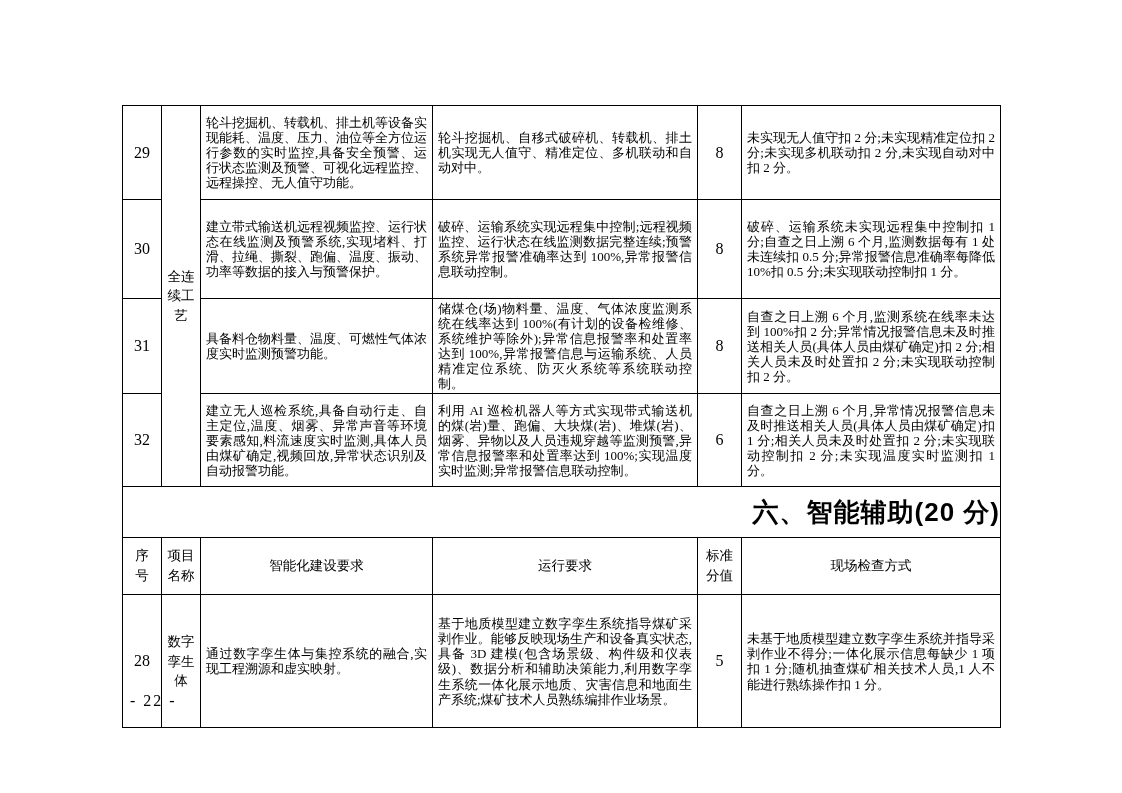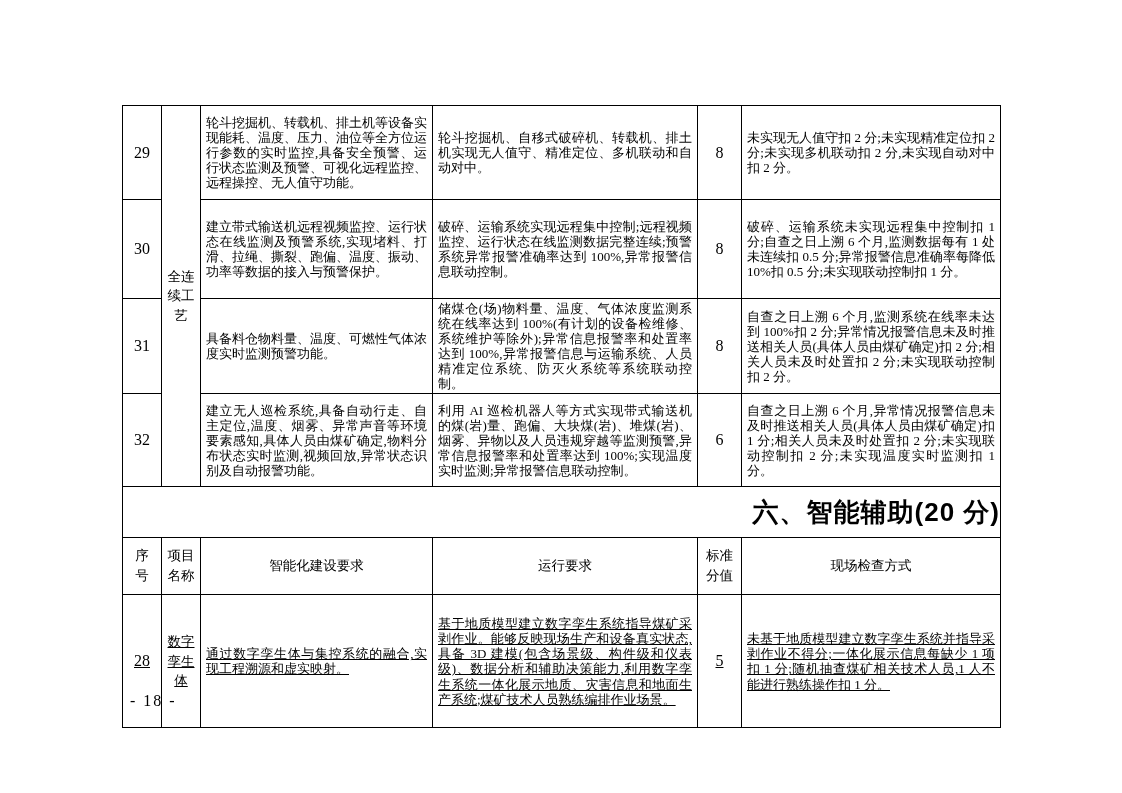--- a/index.html
+++ b/index.html
@@ -72,21 +72,21 @@
     word-break: break-all;
     text-align: center;
   }
   
   tr.r29 td { height: 89px; }
   tr.r30 td { height: 94px; }
   tr.r31 td { height: 87px; }
   tr.r32 td { height: 88px; }
   tr.rhead-band td { height: 42px; }
   tr.rhead td { height: 52px; }
-  tr.r33 td { height: 128px; text-decoration: underline; }
+  tr.r33 td { height: 128px; }
 
   .page-number {
     position: absolute;
     left: 130px;
     top: 692px;
     font-size: 16px;
     letter-spacing: 2px;
   }
 </style>
 </head>
@@ -125,21 +125,21 @@
     <tr class="r31">
       <td class="c-no">31</td>
       <td class="c-text">具备料仓物料量、温度、可燃性气体浓度实时监测预警功能。</td>
       <td class="c-text">储煤仓(场)物料量、温度、气体浓度监测系统在线率达到 100%(有计划的设备检维修、系统维护等除外);异常信息报警率和处置率达到 100%,异常报警信息与运输系统、人员精准定位系统、防灭火系统等系统联动控制。</td>
       <td class="c-score">8</td>
       <td class="c-text">自查之日上溯 6 个月,监测系统在线率未达到 100%扣 2 分;异常情况报警信息未及时推送相关人员(具体人员由煤矿确定)扣 2 分;相关人员未及时处置扣 2 分;未实现联动控制扣 2 分。</td>
     </tr>
 
     <tr class="r32">
       <td class="c-no">32</td>
-      <td class="c-text">建立无人巡检系统,具备自动行走、自主定位,温度、烟雾、异常声音等环境要素感知,具体人员由煤矿确定,物料分布状态实时监测,视频回放,异常状态识别及自动报警功能。</td>
+      <td class="c-text">建立无人巡检系统,具备自动行走、自主定位,温度、烟雾、异常声音等环境要素感知,料流速度实时监测,具体人员由煤矿确定,视频回放,异常状态识别及自动报警功能。</td>
       <td class="c-text">利用 AI 巡检机器人等方式实现带式输送机的煤(岩)量、跑偏、大块煤(岩)、堆煤(岩)、烟雾、异物以及人员违规穿越等监测预警,异常信息报警率和处置率达到 100%;实现温度实时监测;异常报警信息联动控制。</td>
       <td class="c-score">6</td>
       <td class="c-text">自查之日上溯 6 个月,异常情况报警信息未及时推送相关人员(具体人员由煤矿确定)扣 1 分;相关人员未及时处置扣 2 分;未实现联动控制扣 2 分;未实现温度实时监测扣 1 分。</td>
     </tr>
 
     <tr class="rhead-band">
       <td class="c-heading" colspan="6">六、智能辅助(20 分)</td>
     </tr>
 
     <tr class="rhead">
@@ -155,15 +155,15 @@
       <td class="c-no">28</td>
       <td class="c-proj"><span>数字孪生体</span></td>
       <td class="c-text">通过数字孪生体与集控系统的融合,实现工程溯源和虚实映射。</td>
       <td class="c-text">基于地质模型建立数字孪生系统指导煤矿采剥作业。能够反映现场生产和设备真实状态,具备 3D 建模(包含场景级、构件级和仪表级)、数据分析和辅助决策能力,利用数字孪生系统一体化展示地质、灾害信息和地面生产系统;煤矿技术人员熟练编排作业场景。</td>
       <td class="c-score">5</td>
       <td class="c-text">未基于地质模型建立数字孪生系统并指导采剥作业不得分;一体化展示信息每缺少 1 项扣 1 分;随机抽查煤矿相关技术人员,1 人不能进行熟练操作扣 1 分。</td>
     </tr>
   </tbody>
     </table>
 
-  <div class="page-number">- 18 -</div>
+  <div class="page-number">- 22 -</div>
 
 </div>
 
 </body></html>

